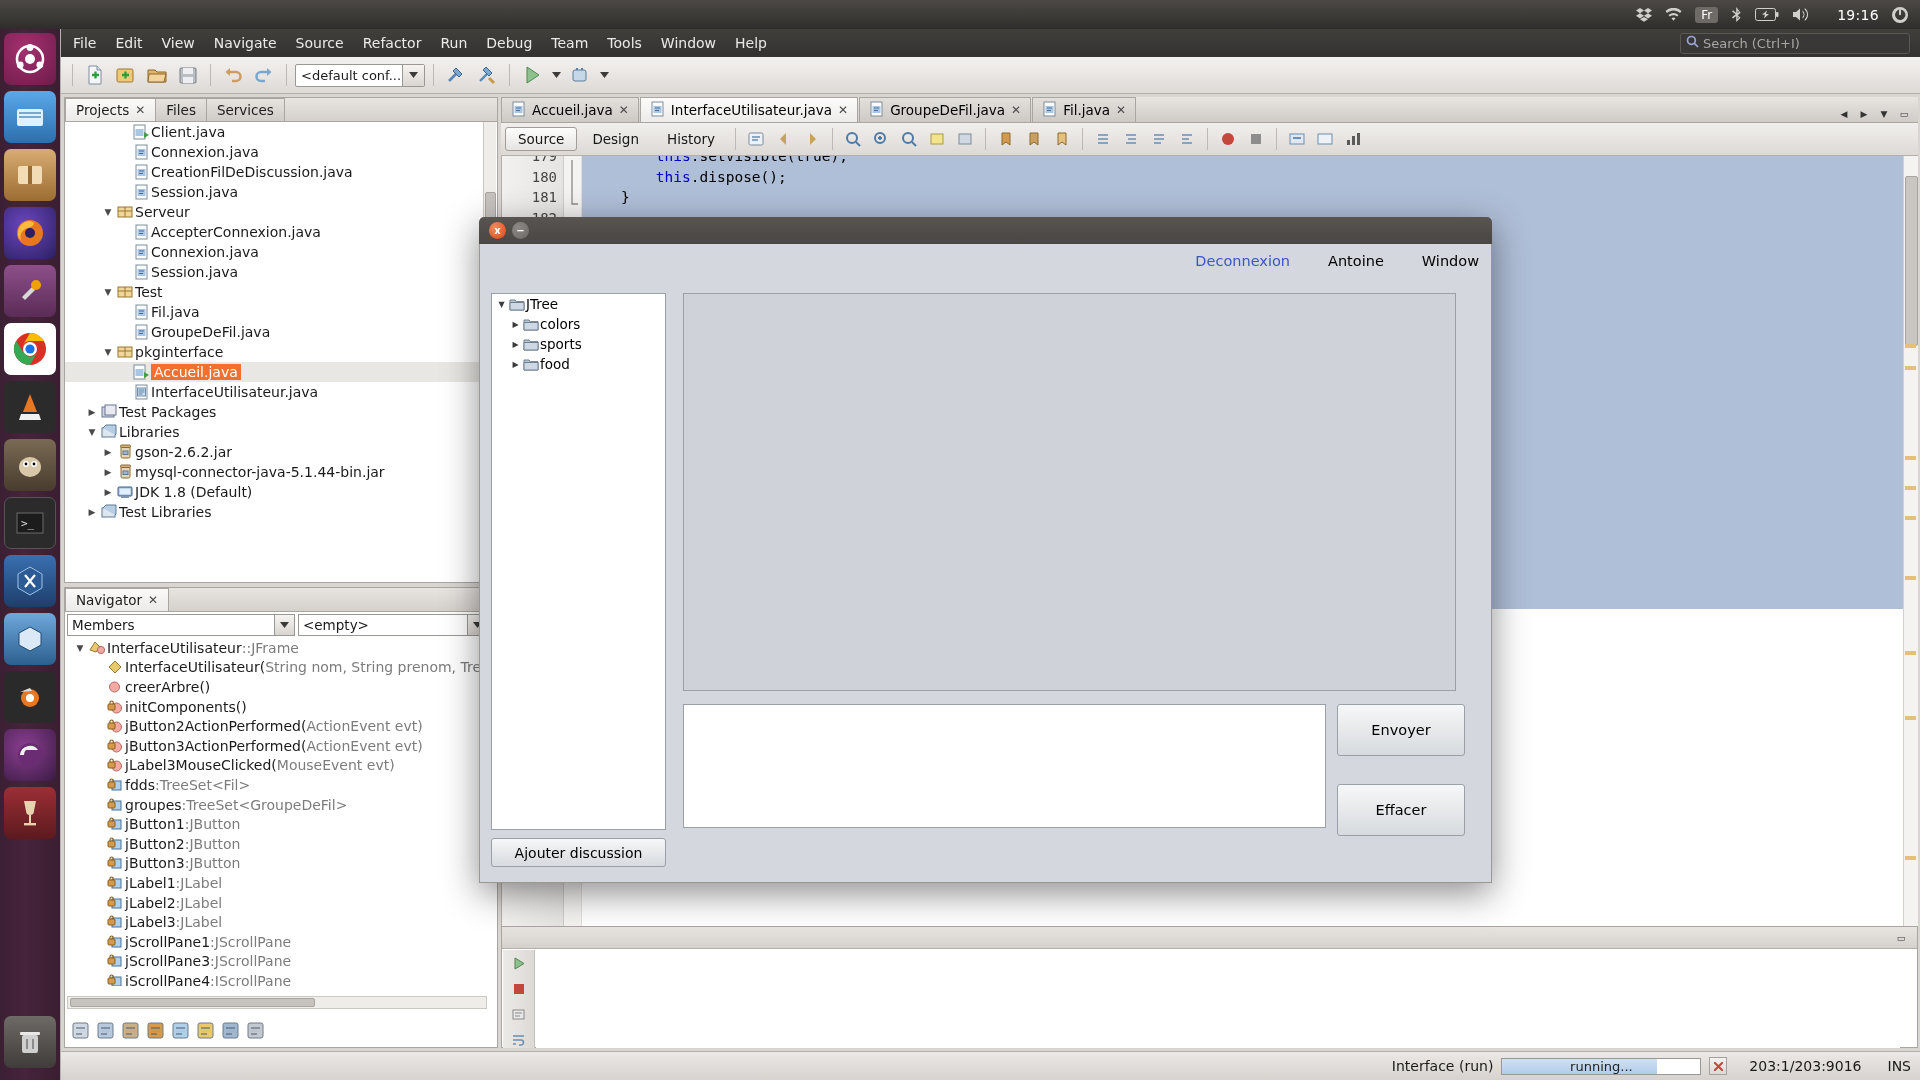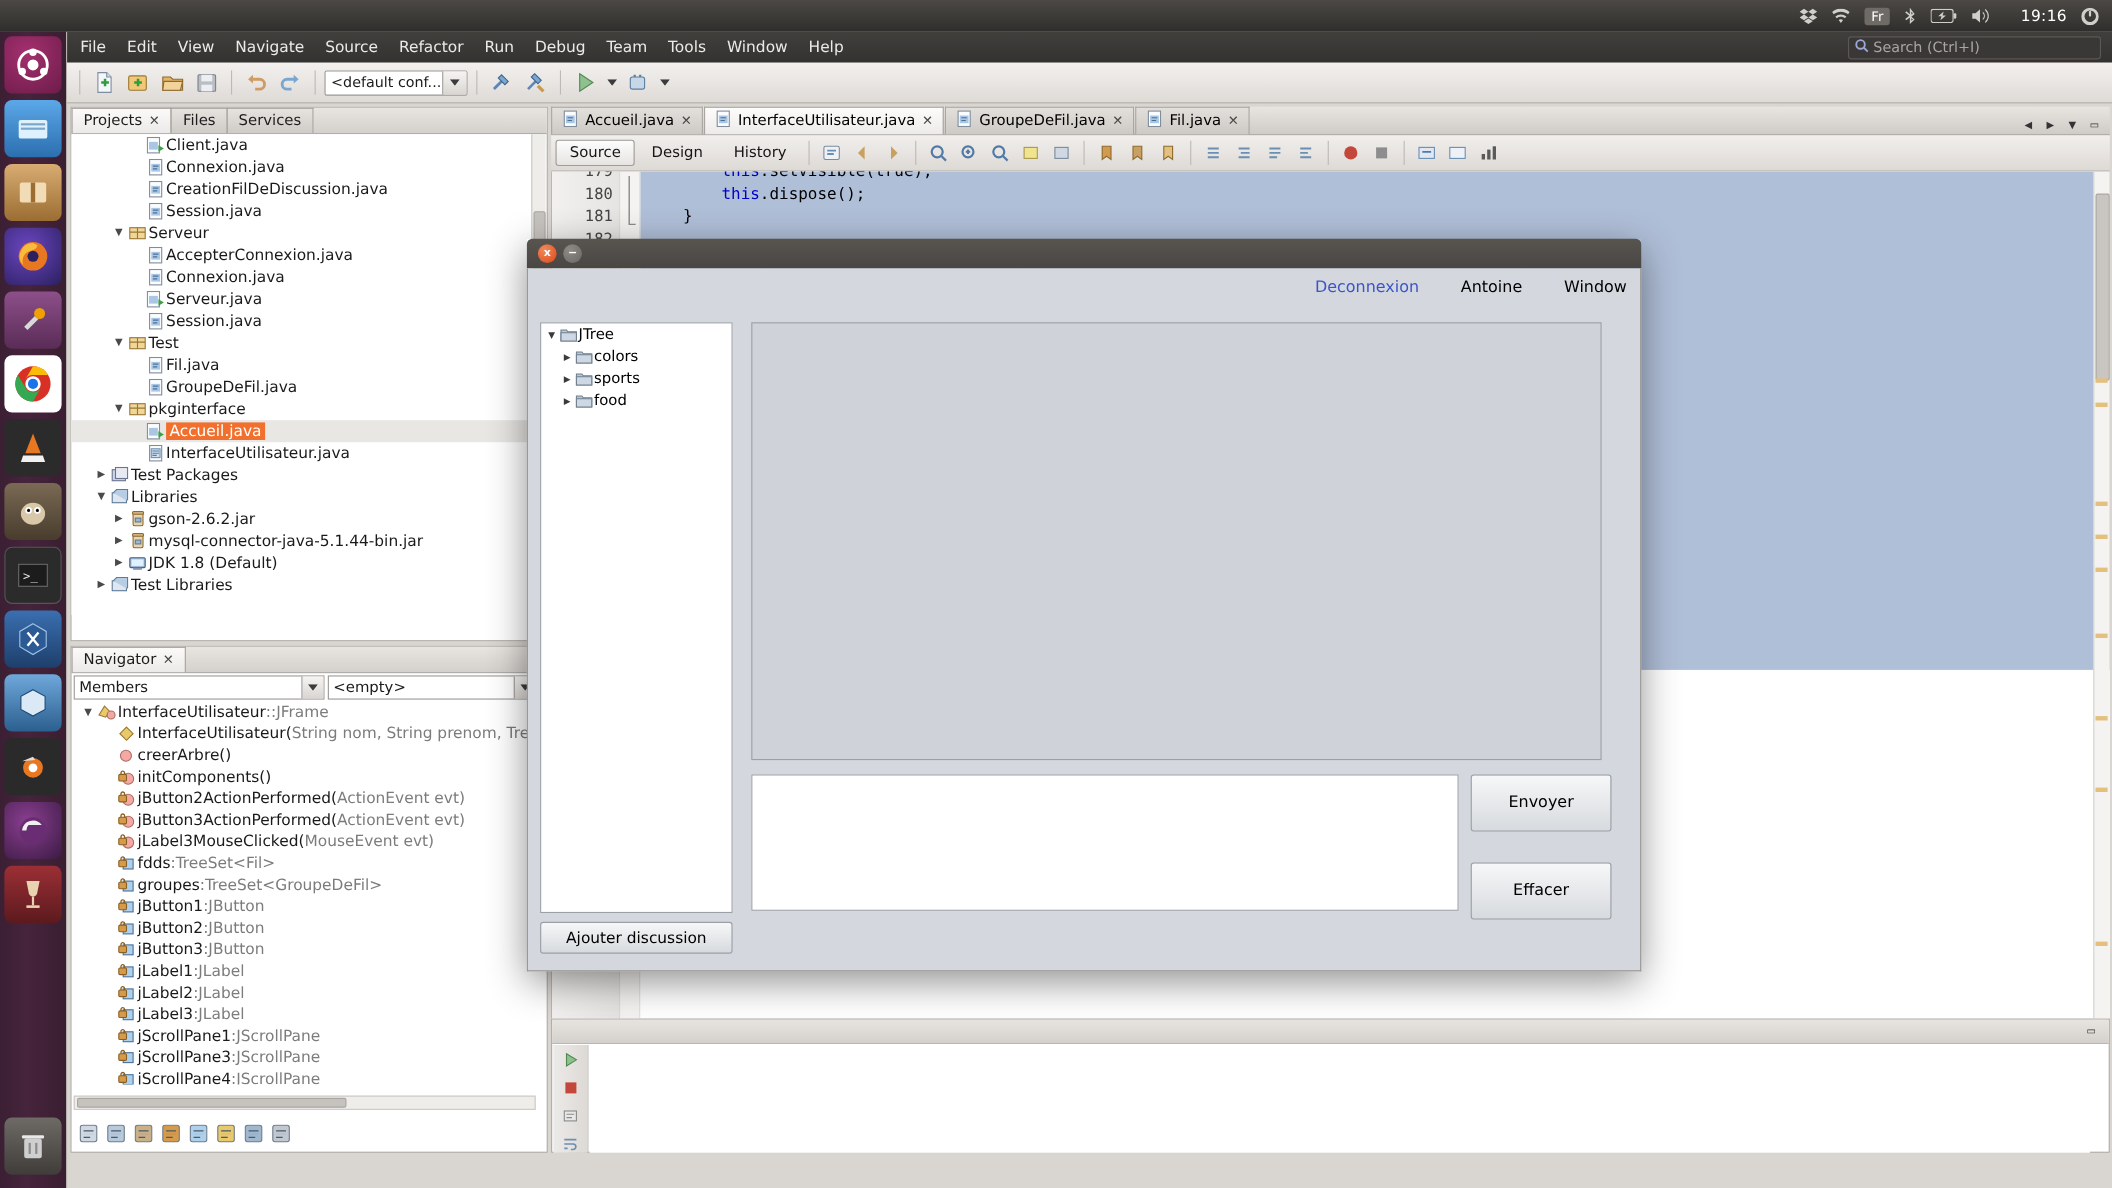--- a/index.html
+++ b/index.html
@@ -543,32 +543,20 @@
                   <rect x="3.5" y="5" width="8" height="7" fill="#a9c6e4"></rect>
                   <path d="M5 7h5M5 9.5h4" stroke="#49709b" stroke-width="1"></path>
                 </svg>
               </span>
               <span class="tlabel">Connexion.java</span>
             </div>
             <div class="trow">
               <span style="width: 48px; flex: 0 0 auto;"></span>
               <span class="twist"></span>
               <span class="ticon">
-                <svg width="17" height="16" viewBox="0 0 17 16">
-                  <rect x="1" y="1" width="11" height="14" fill="#fbfcfe" stroke="#7f8d9d"></rect>
-                  <rect x="2.5" y="5" width="8" height="7" fill="#a9c6e4"></rect>
-                  <path d="M11 8l5 3-5 3z" fill="#3f9e46"></path>
-                </svg>
-              </span>
-              <span class="tlabel">Serveur.java</span>
-            </div>
-            <div class="trow">
-              <span style="width: 48px; flex: 0 0 auto;"></span>
-              <span class="twist"></span>
-              <span class="ticon">
                 <svg width="15" height="16" viewBox="0 0 15 16">
                   <rect x="2" y="1" width="11" height="14" fill="#fbfcfe" stroke="#7f8d9d"></rect>
                   <rect x="3.5" y="5" width="8" height="7" fill="#a9c6e4"></rect>
                   <path d="M5 7h5M5 9.5h4" stroke="#49709b" stroke-width="1"></path>
                 </svg>
               </span>
               <span class="tlabel">Session.java</span>
             </div>
             <div class="trow">
               <span style="width: 32px; flex: 0 0 auto;"></span>
@@ -1274,20 +1262,36 @@
               <svg width="15" height="15" viewBox="0 0 15 15">
                 <path d="M2 4h11M2 8h8a2.5 2.5 0 0 1 0 5H8M2 12h3" stroke="#6a8fb3" stroke-width="1.5" fill="none"></path>
               </svg>
             </div>
         </div>
         <div id="out-content"></div>
       </div>
     </div>
   </div>
 
+  <div id="statusbar">
+    <div id="prog-wrap">
+      <span>Interface (run)</span>
+      <div id="progbar">
+        <div id="progfill" style="width: 78%;"></div>
+        <span style="position:relative;z-index:2;">running...</span>
+      </div>
+      <div id="prog-x">
+        <svg width="9" height="9" viewBox="0 0 9 9">
+            <path d="M0 0l9 9M9 0L0 9" stroke="#c4473c" stroke-width="2"></path>
+          </svg>
+      </div>
+      <span style="margin-left:14px;">203:1/203:9016</span>
+      <span style="margin-left:18px;">INS</span>
+    </div>
+  </div>
 </div>
 
 <div id="dialog">
   <div id="dlg-title">
     <span class="wbtn" id="wb-close">x</span>
     <span class="wbtn" id="wb-min">−</span>
   </div>
   <div id="dlg-body">
     <div id="dlg-header">
       <span id="dlg-deco">Deconnexion</span>

